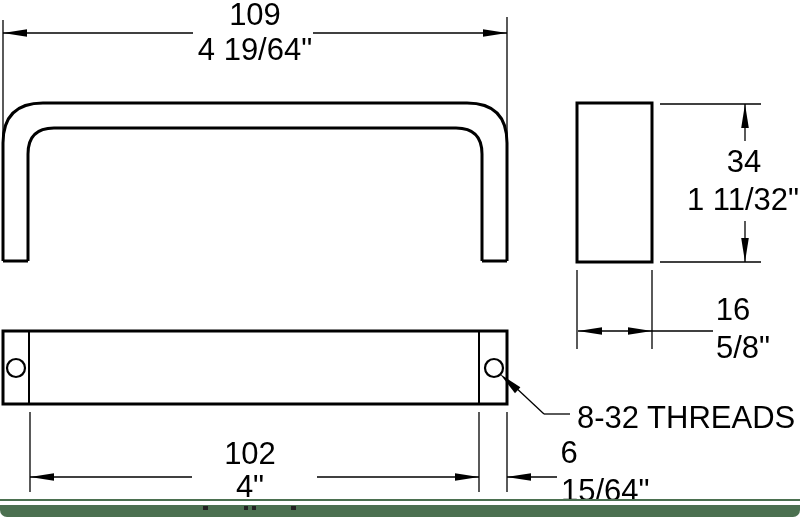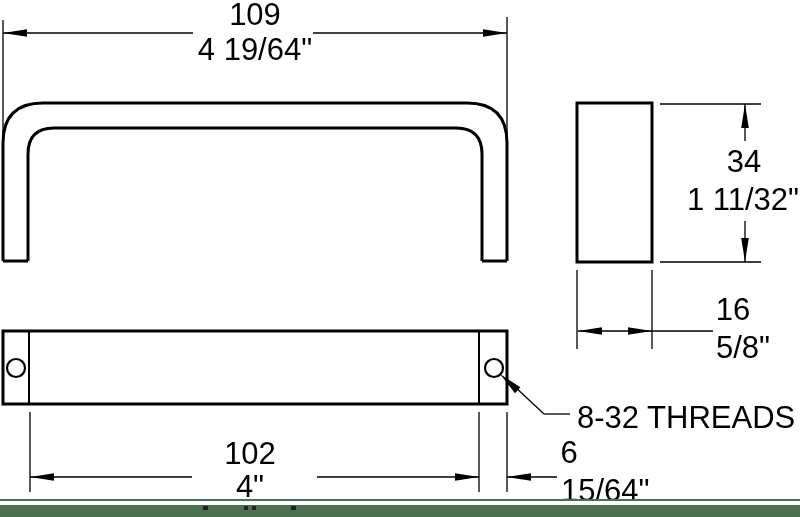--- a/index.html
+++ b/index.html
@@ -1,16 +1,16 @@
 <!DOCTYPE html>
 <html><head>
 <meta charset="utf-8">
 <style>
   html,body{margin:0;padding:0;background:#ffffff;}
-  .stage{position:relative;width:800px;height:517px;background:#ffffff;overflow:hidden;}
+  .stage{position:relative;width:800px;height:517px;background:#ffffff;overflow:hidden;border-radius:7px;}
   svg{display:block;}
   .outline{fill:none;stroke:#000;stroke-width:3;}
   .thin{fill:none;stroke:#000;stroke-width:2;}
   .hole{fill:none;stroke:#000;stroke-width:2.2;}
   .dimline{fill:none;stroke:#000;stroke-width:1.3;}
   .arrow{fill:#000;stroke:none;}
   .dimtext{font-family:"Liberation Sans", sans-serif;font-size:31px;fill:#000;}
   .speck{fill:#222;}
 </style>
 </head>

